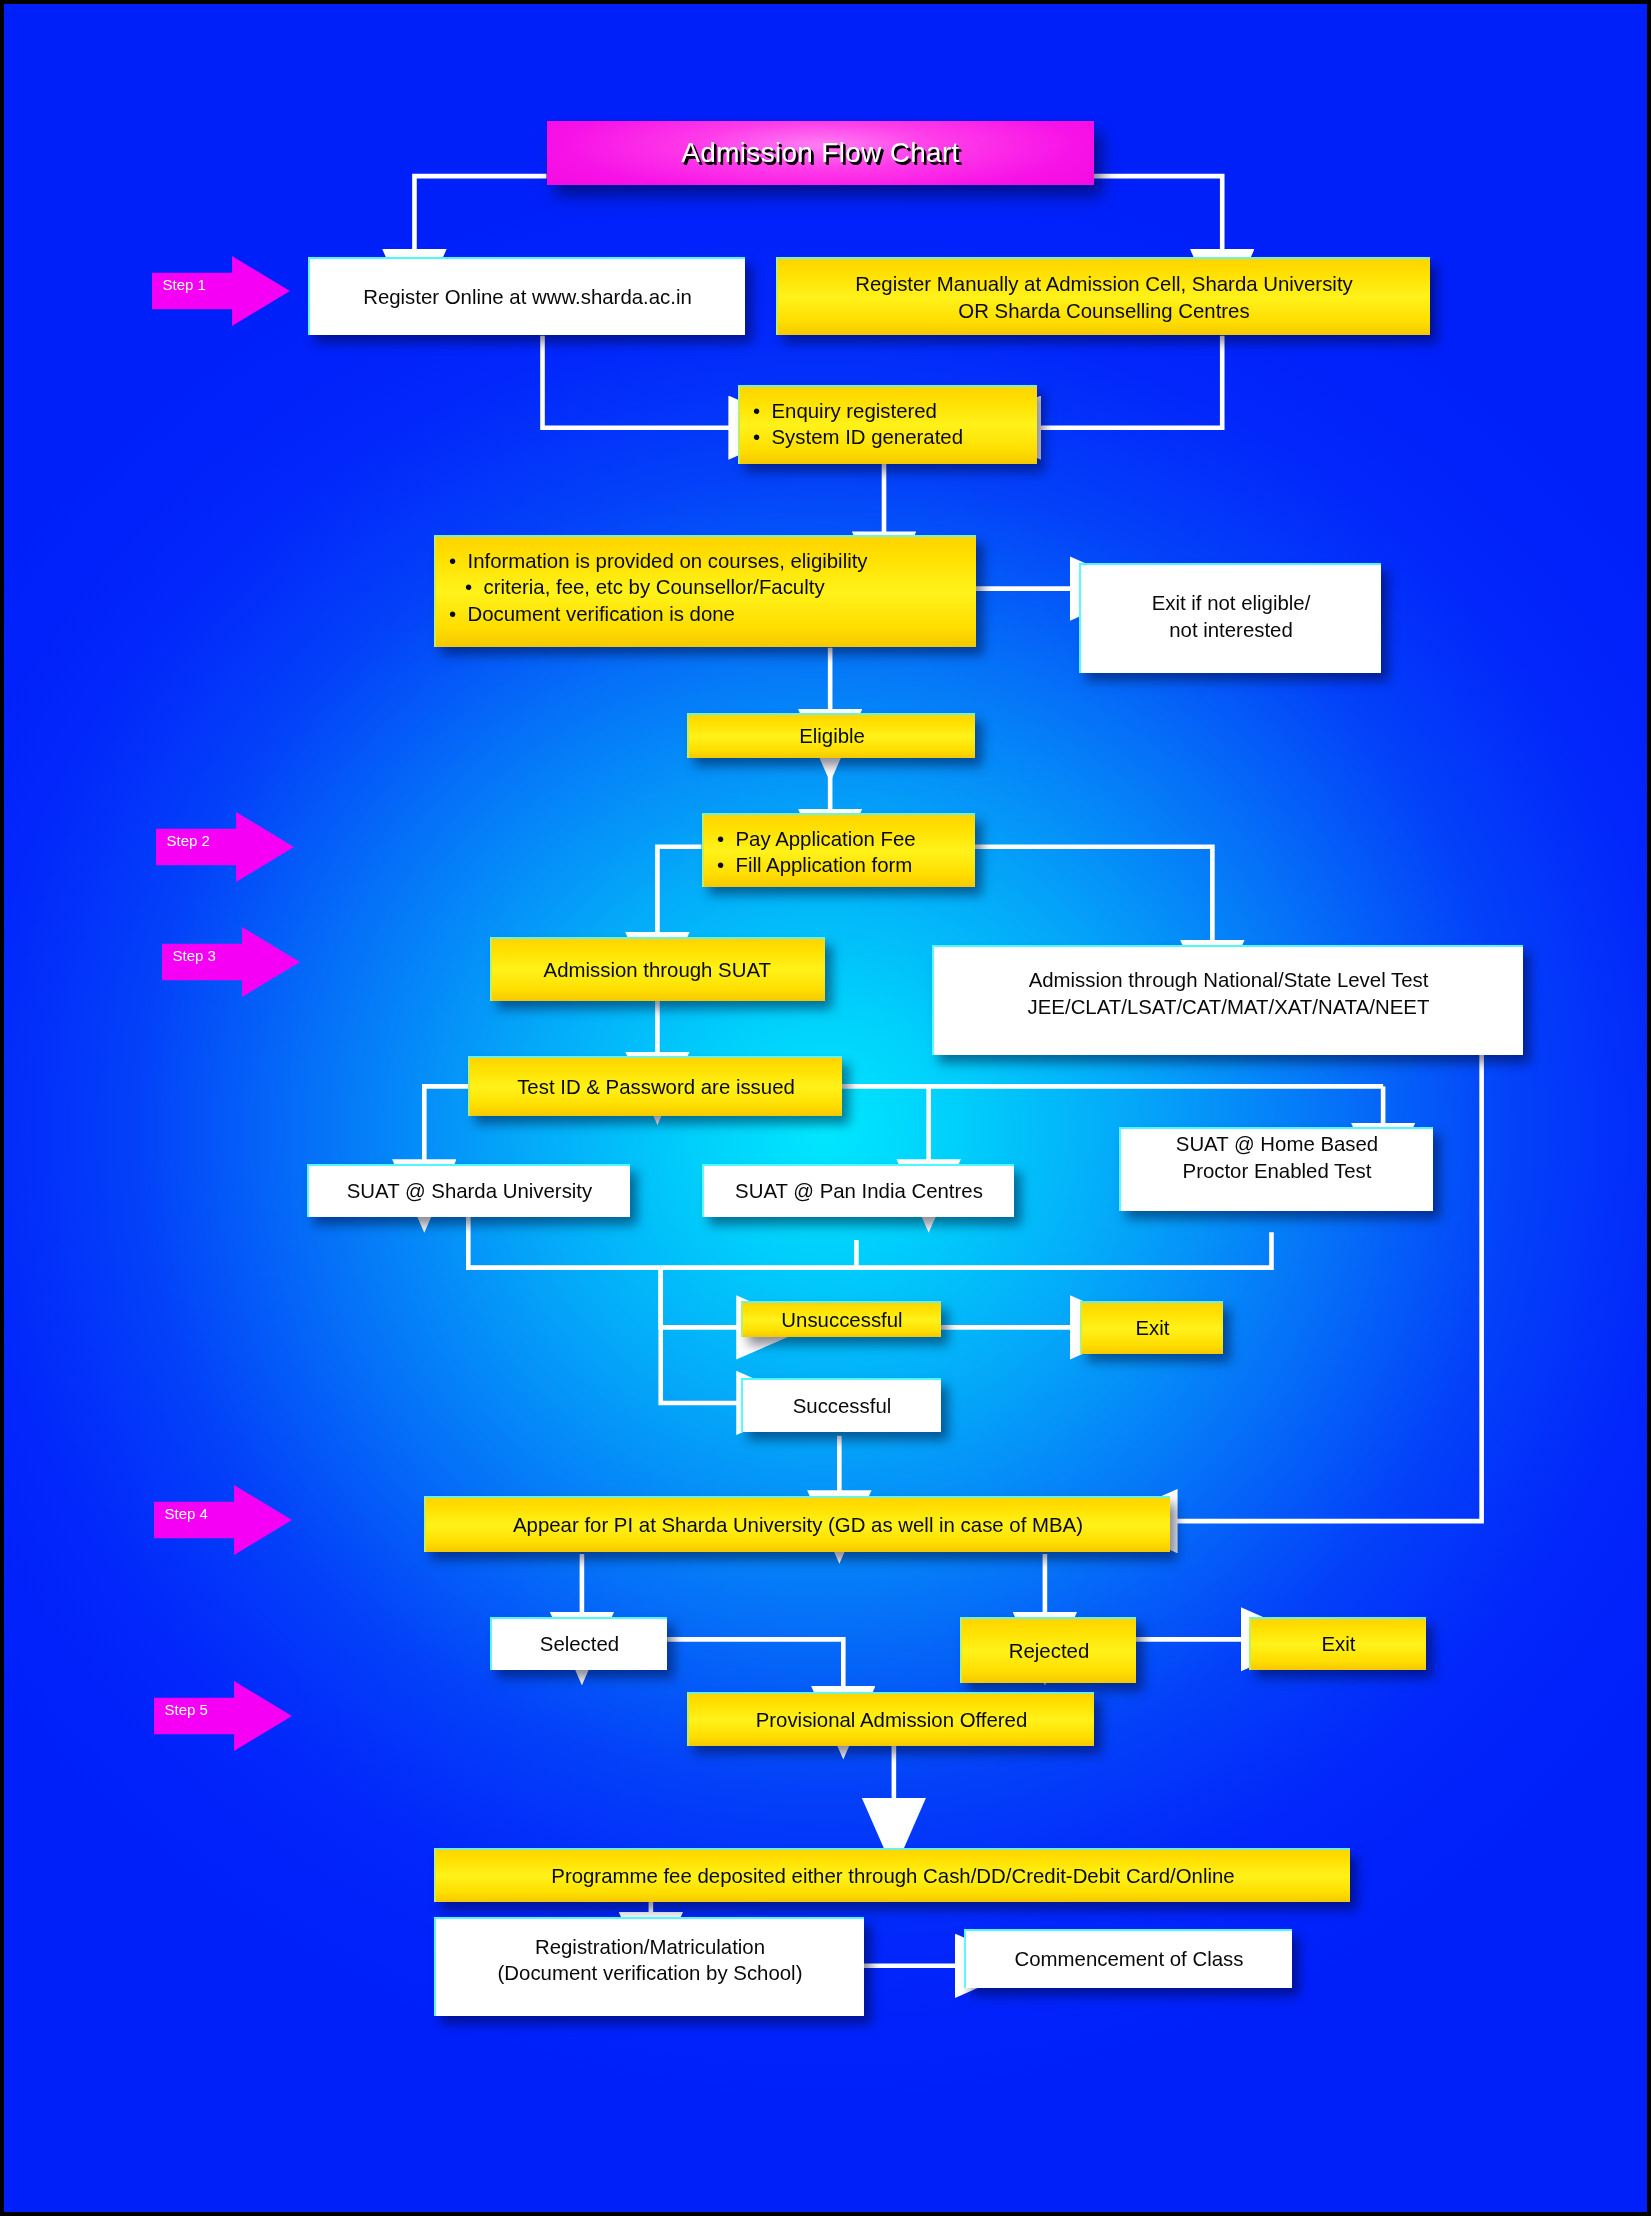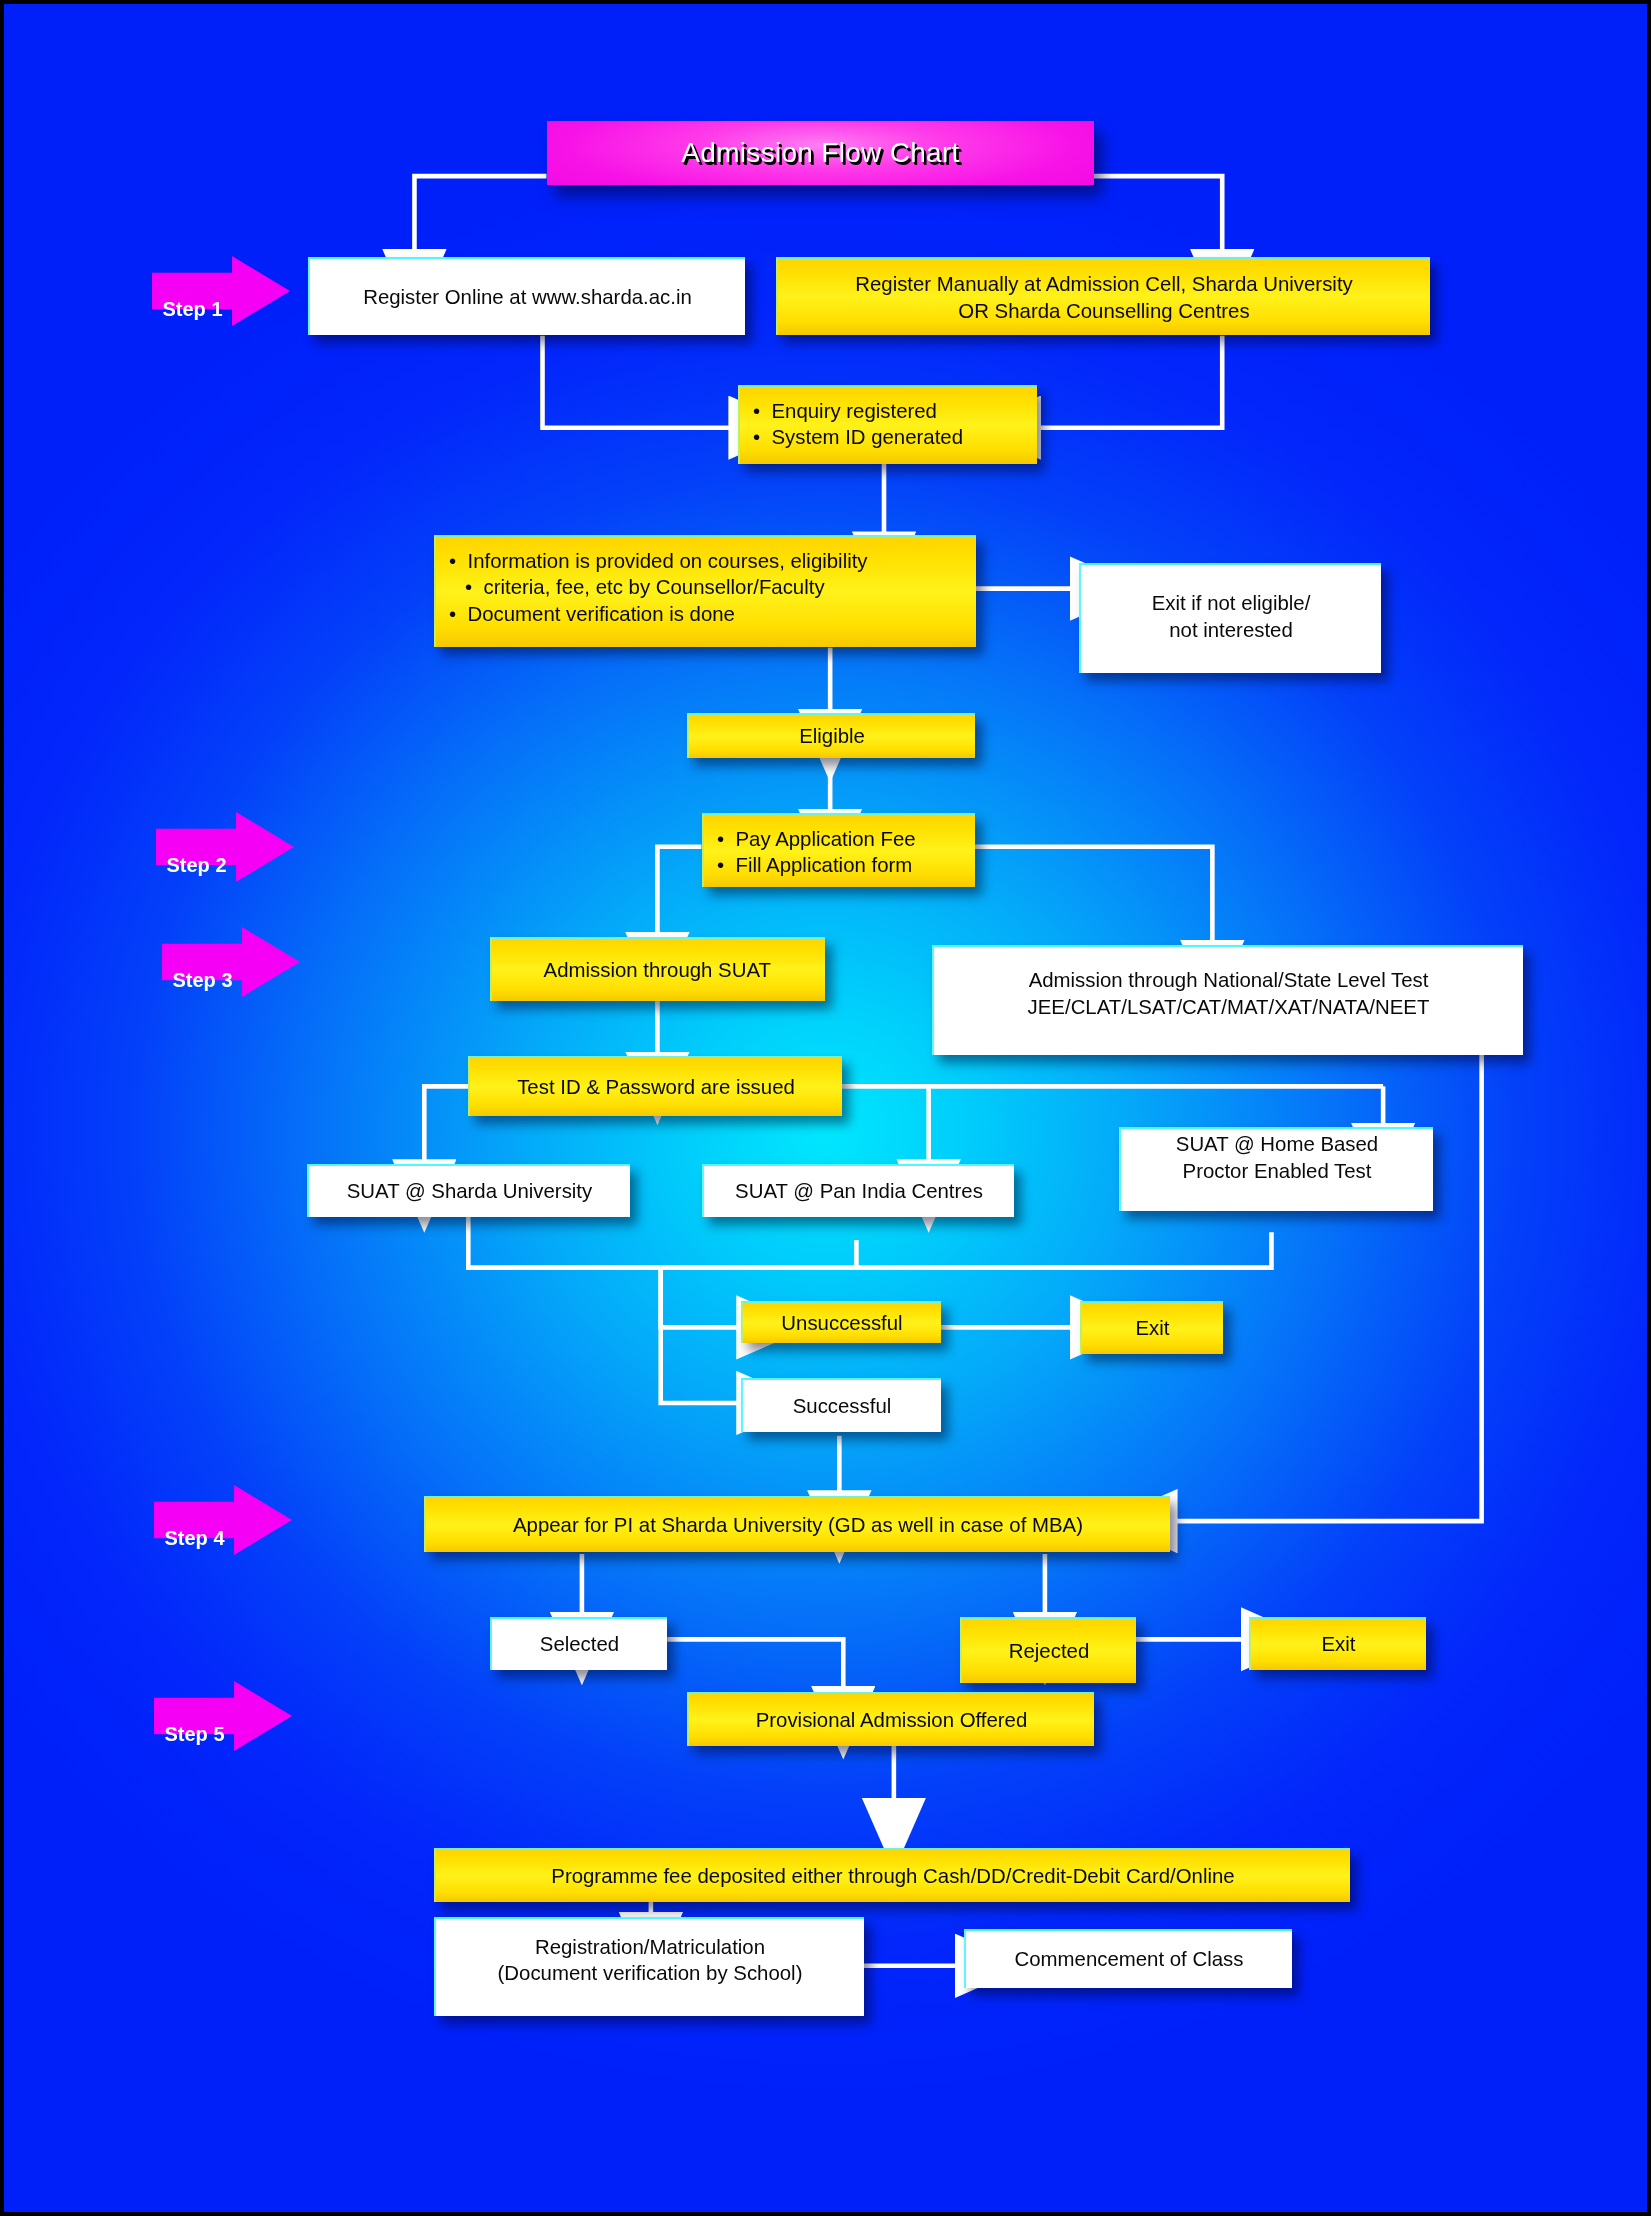--- a/index.html
+++ b/index.html
@@ -72,21 +72,21 @@
     width:138px;height:70px;
   }
   .steparrow .shape{
     position:absolute;left:0;top:0;width:138px;height:70px;
     background:#f500f5;
     -webkit-clip-path:polygon(0 24%,58% 24%,58% 0,100% 50%,58% 100%,58% 76%,0 76%);
     clip-path:polygon(0 24%,58% 24%,58% 0,100% 50%,58% 100%,58% 76%,0 76%);
   }
   .steparrow .lab{
     position:absolute;left:10.5px;top:20px;
-    color:#ffffff;font-size:20px;font-weight:bold;margin-top:22px;
+    color:#ffffff;font-size:15px;font-weight:normal;
   }
 </style>
 </head>
 <body>
 
 <div id="page">
 
   <svg id="svgwires" viewBox="0 0 2514 3374">
     <defs>
       <marker id="ah" markerWidth="16" markerHeight="14" refX="1" refY="7" orient="auto" markerUnits="strokeWidth">
@@ -230,21 +230,21 @@
 
   <div class="node white" style="left:698px;top:1160px;width:312px;height:53px;">
     <span>SUAT @ Pan India Centres</span>
   </div>
 
   <div class="node white wrap2" style="left:1115px;top:1123px;width:314px;height:84px;padding-top:2px;">
     <span class="ln">SUAT @ Home Based</span>
     <span class="ln">Proctor Enabled Test</span>
   </div>
 
-  <div class="node yellow" style="left:737px;top:1297px;width:200px;height:42px;">
+  <div class="node yellow" style="left:737px;top:1297px;width:200px;height:36px;">
     <span>Unsuccessful</span>
   </div>
 
   <div class="node yellow" style="left:1076px;top:1297px;width:143px;height:53px;">
     <span>Exit</span>
   </div>
 
   <div class="node white" style="left:737px;top:1374px;width:200px;height:54px;">
     <span>Successful</span>
   </div>

